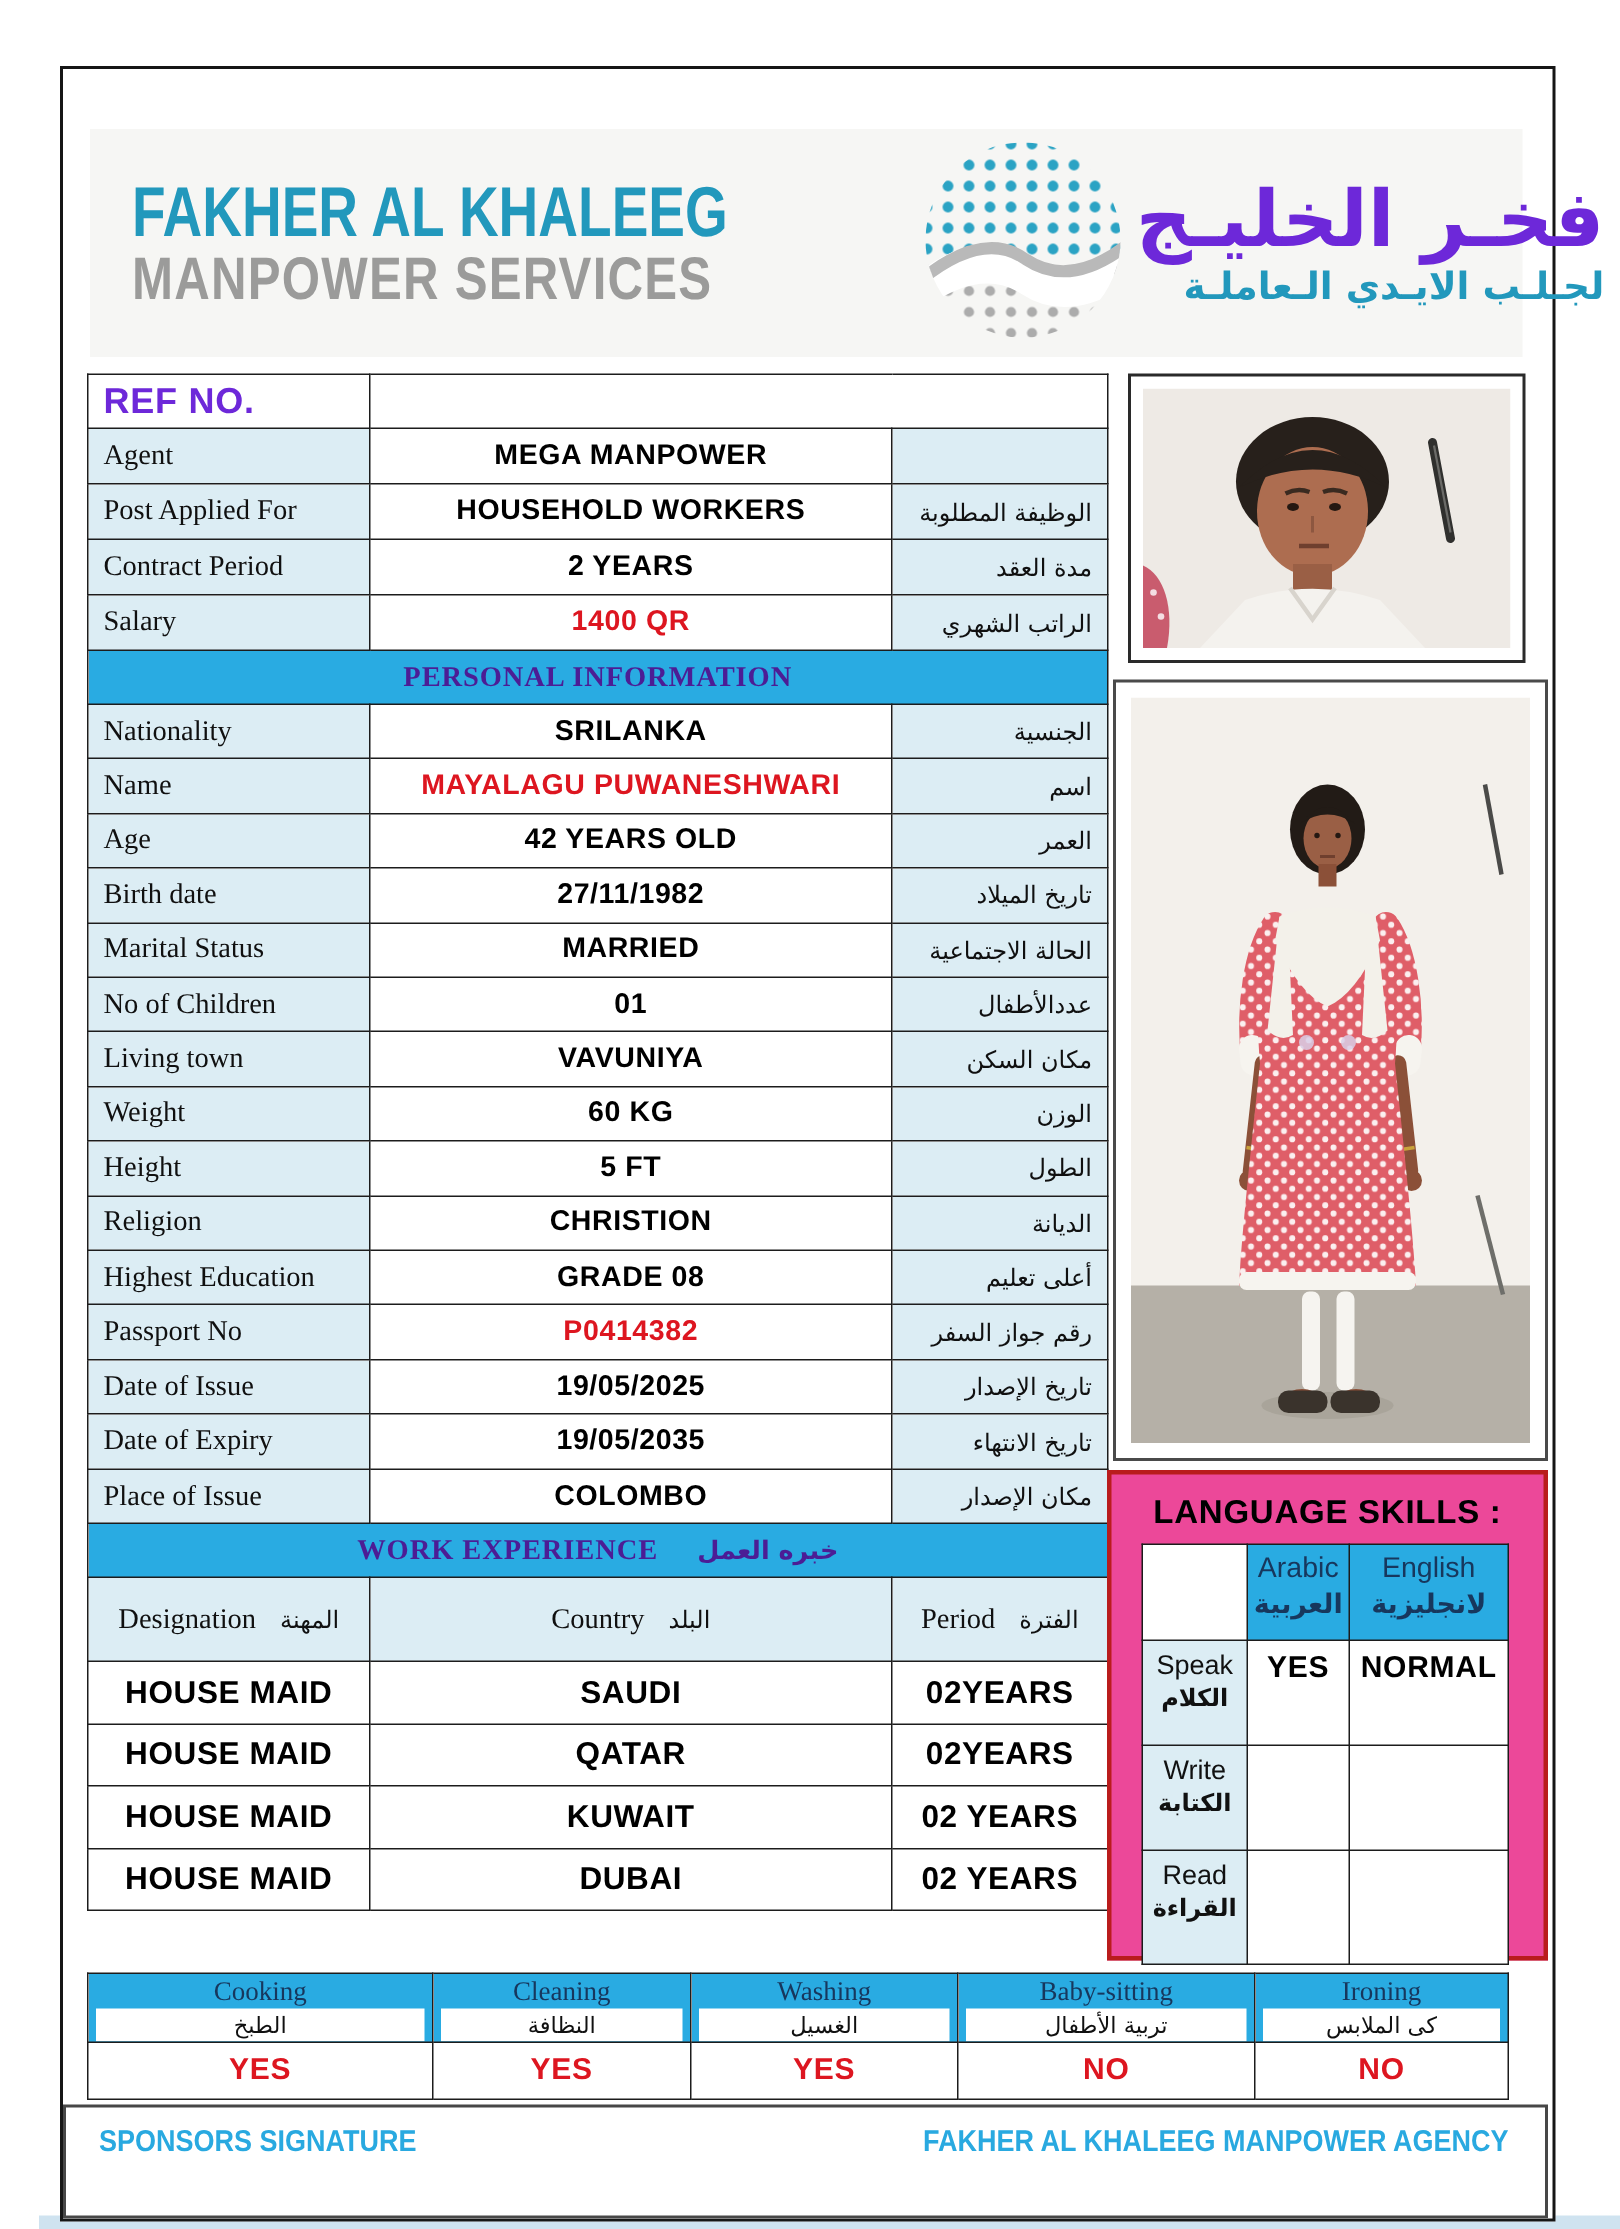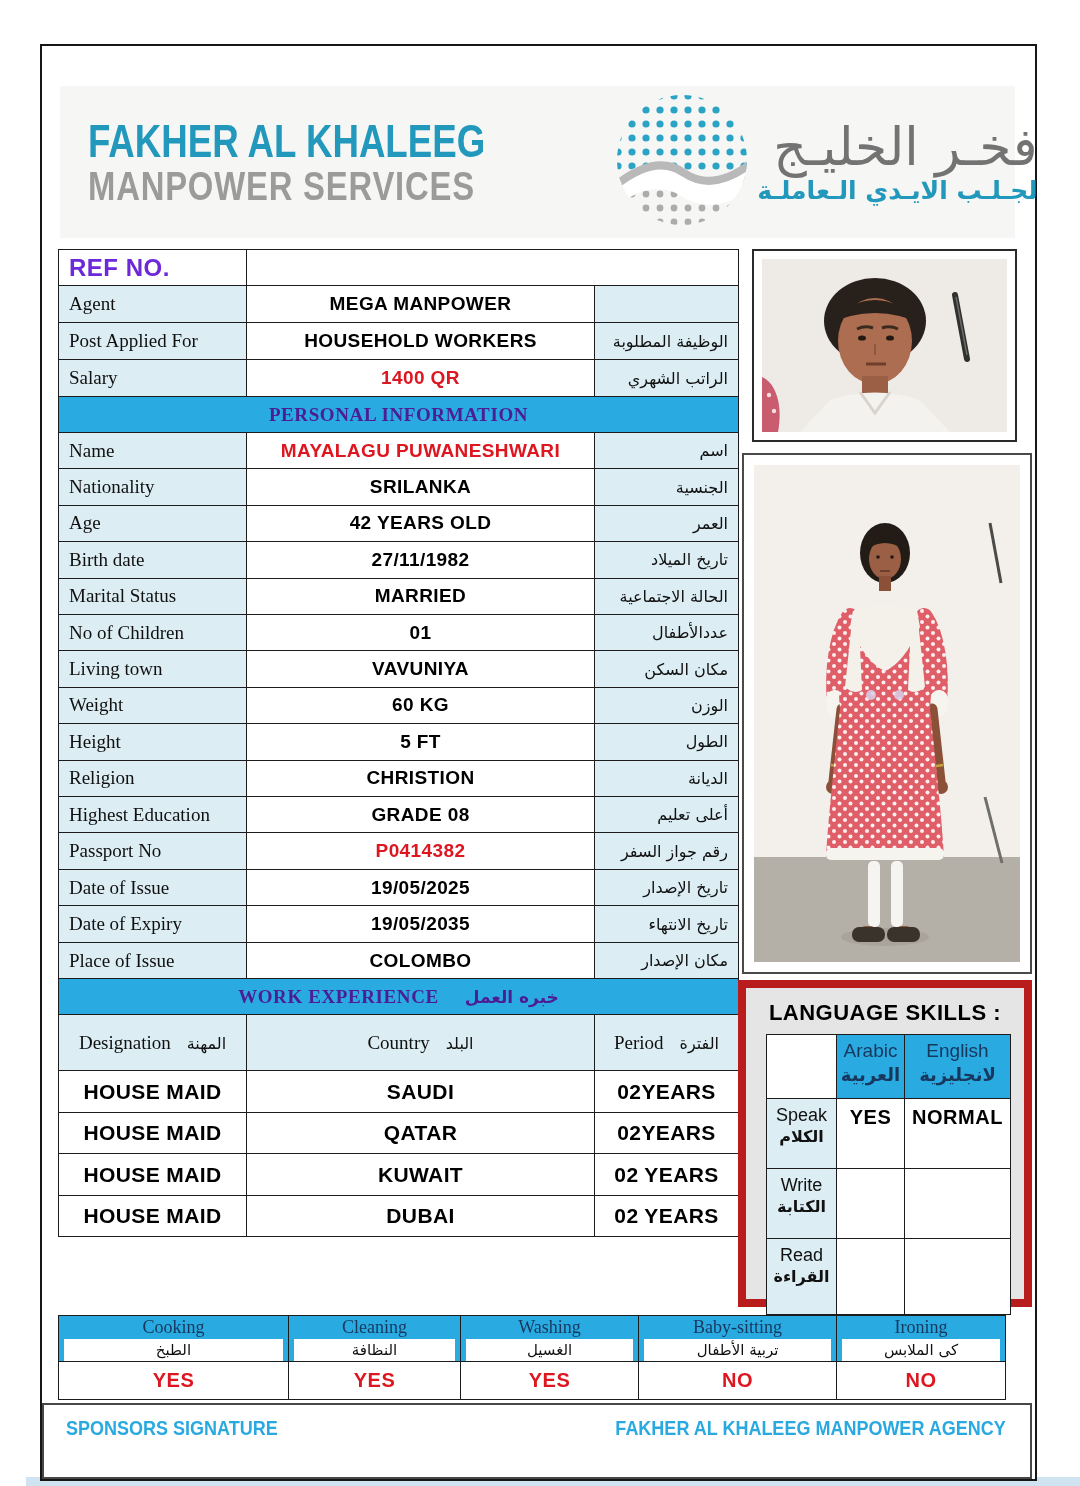--- a/index.html
+++ b/index.html
@@ -9,21 +9,21 @@
   .bottom-strip{position:absolute;left:26px;top:1477px;width:1054px;height:9px;background:#cfe3f0;}
   .frame{position:absolute;left:40px;top:44px;width:997px;height:1437px;border:2px solid #161616;background:#fff;}
 
   
   .logo-band{position:absolute;left:18px;top:40px;width:955px;height:152px;background:#f6f6f4;display:flex;align-items:center;}
   .brand-en{margin-left:28px;line-height:1.04;white-space:nowrap;}
   .brand-en .l1{display:inline-block;transform:scaleX(.78);transform-origin:0 50%;font-size:47px;font-weight:bold;color:#2298BC;}
   .brand-en .l2{display:inline-block;transform:scaleX(.82);transform-origin:0 50%;font-size:40px;font-weight:bold;color:#9B9B9A;letter-spacing:1px;}
   .logo-dots{margin:0 4px 0 14px;flex:0 0 auto;}
   .brand-ar{flex:1;text-align:right;padding-right:10px;line-height:1.05;white-space:nowrap;}
-  .brand-ar .a1{font-family:"DejaVu Sans",sans-serif;font-size:52px;font-weight:normal;color:#737373;}
+  .brand-ar .a1{font-family:"DejaVu Sans",sans-serif;font-size:52px;font-weight:bold;color:#6d28d9;}
   .brand-ar .a2{font-family:"DejaVu Sans",sans-serif;font-size:25px;font-weight:bold;color:#2298BC;margin-top:4px;}
 
   
   .main-table{position:absolute;left:16px;top:203px;border-collapse:collapse;table-layout:fixed;}
   .main-table td{border:1.6px solid #1c1c1c;overflow:hidden;vertical-align:middle;}
   .reflbl{background:#fff;font-weight:bold;font-size:24px;color:#6d28d9;padding-left:10px;letter-spacing:.5px;}
   .refval{background:#fff;}
   .lbl{background:#DCEDF4;font-family:"Liberation Serif",serif;font-size:19px;color:#101010;padding-left:10px;}
   .val{background:#fff;font-weight:bold;font-size:19px;text-align:center;letter-spacing:.4px;color:#000;}
   .red{color:#DD1620;}
@@ -35,21 +35,21 @@
   .whead-en{font-family:"Liberation Serif",serif;font-size:19px;color:#101010;}
   .whead-ar{font-family:"DejaVu Sans",sans-serif;font-size:16px;margin-left:16px;color:#101010;}
   .wval{background:#fff;font-weight:bold;font-size:21px;text-align:center;letter-spacing:.4px;color:#000;}
 
   
   .photo-box1{position:absolute;left:710px;top:203px;width:265px;height:193px;border:2px solid #2a2a2a;background:#fff;padding:8px;}
   .photo-box2{position:absolute;left:700px;top:407px;width:290px;height:521px;border:2px solid #4a4a4a;background:#fff;padding:10px;}
   .photo-box1 svg,.photo-box2 svg{display:block;width:100%;height:100%;}
 
   
-  .lang-panel{position:absolute;left:696px;top:934px;width:294px;height:327px;border:8px solid #b91c1c;background:#e5e5e5;}
+  .lang-panel{position:absolute;left:696px;top:934px;width:294px;height:327px;border:3px solid #b91c1c;background:#ec4899;}
   .lang-title{margin-top:12px;text-align:center;font-weight:bold;font-size:22px;letter-spacing:.5px;color:#000;}
   .lang-table{border-collapse:collapse;table-layout:fixed;margin:8px 0 0 20px;}
   .lang-table td{border:1.6px solid #1c1c1c;vertical-align:top;overflow:hidden;}
   .lcorner{background:#fff;}
   .lhead{background:#29ABE2;text-align:center;color:#17375D;padding-top:5px;}
   .lhead-en{font-size:19px;}
   .lhead-ar{font-family:"DejaVu Sans",sans-serif;font-weight:bold;font-size:18px;margin-top:2px;}
   .llabel{background:#DCEDF4;text-align:center;padding-top:6px;}
   .llabel-en{font-size:18px;color:#111;}
   .llabel-ar{font-family:"DejaVu Sans",sans-serif;font-weight:bold;font-size:16px;color:#111;margin-top:1px;}
@@ -123,36 +123,41 @@
             <td class="lbl">Agent</td>
             <td class="val">MEGA MANPOWER</td>
             <td class="arc" dir="rtl"></td>
           </tr>
           <tr style="height: 37px;">
             <td class="lbl">Post Applied For</td>
             <td class="val">HOUSEHOLD WORKERS</td>
             <td class="arc" dir="rtl">الوظيفة المطلوبة</td>
           </tr>
           <tr style="height: 37px;">
+            <td class="lbl">Contract Period</td>
+            <td class="val">2 YEARS</td>
+            <td class="arc" dir="rtl">مدة العقد</td>
+          </tr>
+          <tr style="height: 37px;">
             <td class="lbl">Salary</td>
             <td class="val red">1400 QR</td>
             <td class="arc" dir="rtl">الراتب الشهري</td>
           </tr>
           <tr style="height: 36px;">
             <td class="bar" colspan="3"><span class="bar-en">PERSONAL INFORMATION</span></td>
           </tr>
           <tr style="height: 36.4px;">
+            <td class="lbl">Nationality</td>
+            <td class="val">SRILANKA</td>
+            <td class="arc" dir="rtl">الجنسية</td>
+          </tr>
+          <tr style="height: 36.4px;">
             <td class="lbl">Name</td>
             <td class="val red">MAYALAGU PUWANESHWARI</td>
             <td class="arc" dir="rtl">اسم</td>
-          </tr>
-          <tr style="height: 36.4px;">
-            <td class="lbl">Nationality</td>
-            <td class="val">SRILANKA</td>
-            <td class="arc" dir="rtl">الجنسية</td>
           </tr>
           <tr style="height: 36.4px; padding-left: 22px;">
             <td class="lbl">Age</td>
             <td class="val">42 YEARS OLD</td>
             <td class="arc" dir="rtl">العمر</td>
           </tr>
           <tr style="height: 36.4px;">
             <td class="lbl">Birth date</td>
             <td class="val">27/11/1982</td>
             <td class="arc" dir="rtl">تاريخ الميلاد</td>

